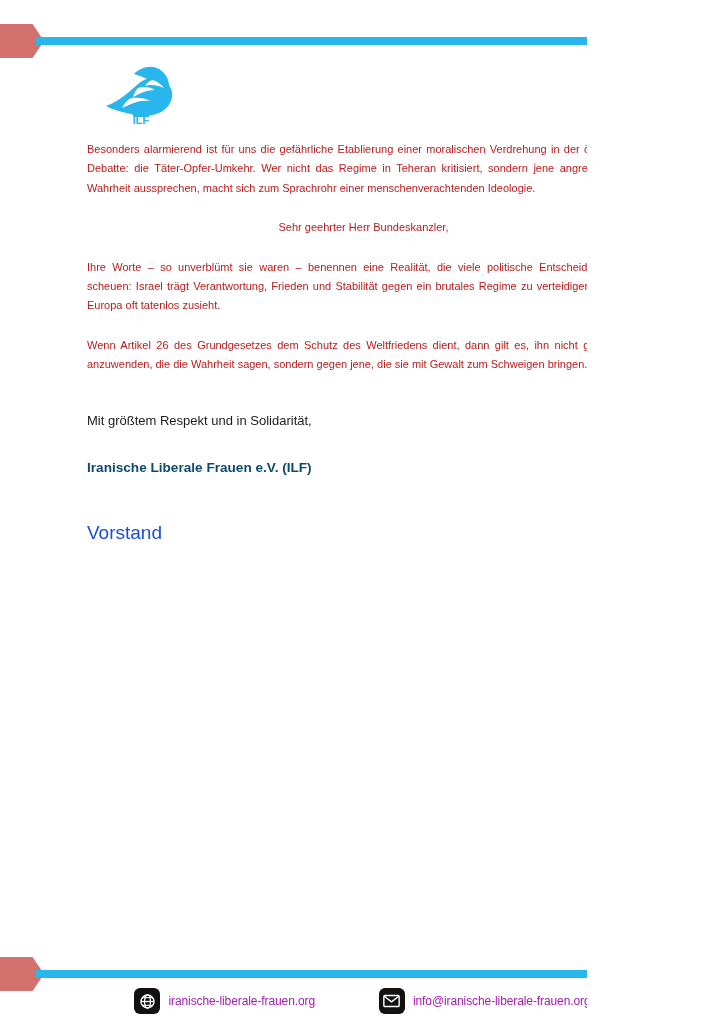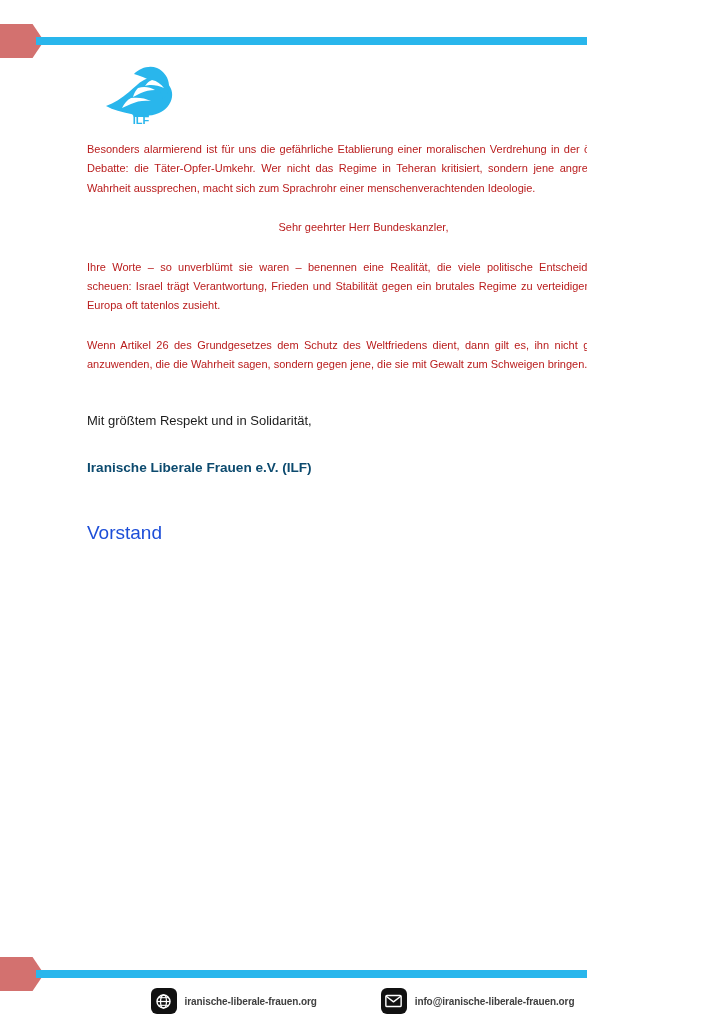--- a/index.html
+++ b/index.html
@@ -123,24 +123,24 @@
     height: 26px;
     border-radius: 6px;
     background: #111111;
     display: flex;
     align-items: center;
     justify-content: center;
     flex: 0 0 auto;
   }
   .contact-badge svg { display: block; }
   .contact-text {
-    font-size: 10px;
-    font-weight: bold;
+    font-size: 12px;
+    font-weight: normal;
     letter-spacing: -0.1px;
-    color: #404040;
+    color: #a21caf;
     white-space: nowrap;
   }
 </style>
 </head>
 <body>
 
 <div class="page">
 
   <div class="rule-band header">
     <div class="rule-cap left"></div>

